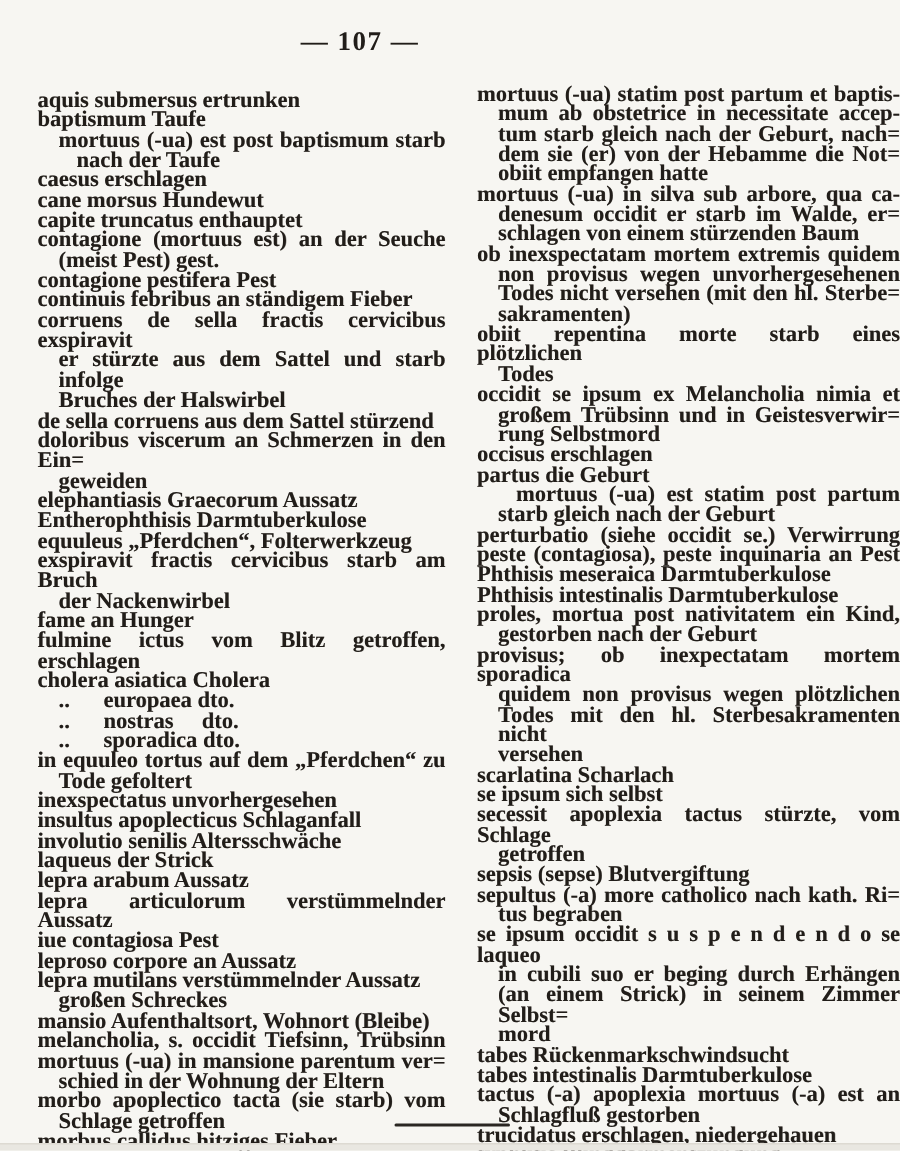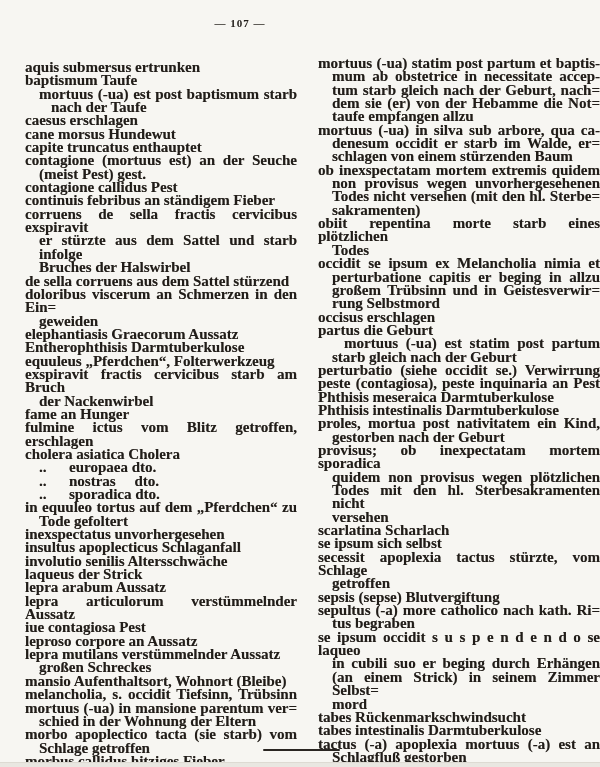--- a/index.html
+++ b/index.html
@@ -4,21 +4,21 @@
 <style>
   html,body{margin:0;padding:0;}
   body{
     width:600px;height:767px;position:relative;overflow:hidden;
     background:#f7f6f2;
     font-family:"Liberation Serif","DejaVu Serif",serif;
     color:#211d19;
   }
   .page-header{
     position:absolute;top:17px;left:0;width:480px;text-align:center;
-    font-size:11px;font-weight:700;letter-spacing:1px;
+    font-size:18px;font-weight:700;letter-spacing:1px;
   }
   .column{
     position:absolute;font-weight:700;font-size:15px;
     text-shadow:0.2px 0.2px 0.35px rgba(35,28,22,0.45);
   }
   #col-left{left:25px;top:61px;width:272px;}
   #col-right{left:318px;top:57px;width:282px;}
   .line{line-height:13.35px;min-height:13.35px;white-space:nowrap;}
   .line.j{white-space:normal;text-align:justify;text-align-last:justify;}
   .line.i1{padding-left:14px;}
@@ -40,21 +40,21 @@
 <div class="column" id="col-left">
     <div class="line i0">aquis submersus ertrunken</div>
     <div class="line i0">baptismum Taufe</div>
     <div class="line i1 j">mortuus (-ua) est post baptismum starb</div>
     <div class="line i2">nach der Taufe</div>
     <div class="line i0">caesus erschlagen</div>
     <div class="line i0">cane morsus Hundewut</div>
     <div class="line i0">capite truncatus enthauptet</div>
     <div class="line i0 j">contagione (mortuus est) an der Seuche</div>
     <div class="line i1">(meist Pest) gest.</div>
-    <div class="line i0">contagione callidus Pest</div>
+    <div class="line i0">contagione pestifera Pest</div>
     <div class="line i0">continuis febribus an ständigem Fieber</div>
     <div class="line i0 j">corruens de sella fractis cervicibus exspiravit</div>
     <div class="line i1 j">er stürzte aus dem Sattel und starb infolge</div>
     <div class="line i1">Bruches der Halswirbel</div>
     <div class="line i0">de sella corruens aus dem Sattel stürzend</div>
     <div class="line i0 j">doloribus viscerum an Schmerzen in den Ein=</div>
     <div class="line i1">geweiden</div>
     <div class="line i0">elephantiasis Graecorum Aussatz</div>
     <div class="line i0">Entherophthisis Darmtuberkulose</div>
     <div class="line i0">equuleus „Pferdchen“, Folterwerkzeug</div>
@@ -85,32 +85,31 @@
     <div class="line i0 j">morbo apoplectico tacta (sie starb) vom</div>
     <div class="line i1">Schlage getroffen</div>
     <div class="line i0">morbus callidus hitziges Fieber</div>
     <div class="line i0">morphea Aussatz</div>
   </div>
 <div class="column" id="col-right">
     <div class="line i0 j">mortuus (-ua) statim post partum et baptis-</div>
     <div class="line i1 j">mum ab obstetrice in necessitate accep-</div>
     <div class="line i1 j">tum starb gleich nach der Geburt, nach=</div>
     <div class="line i1 j">dem sie (er) von der Hebamme die Not=</div>
-    <div class="line i1">taufe empfangen allzu</div>
+    <div class="line i1">obiit empfangen hatte</div>
     <div class="line i0 j">mortuus (-ua) in silva sub arbore, qua ca-</div>
     <div class="line i1 j">denesum occidit er starb im Walde, er=</div>
     <div class="line i1">schlagen von einem stürzenden Baum</div>
     <div class="line i0 j">ob inexspectatam mortem extremis quidem</div>
     <div class="line i1 j">non provisus wegen unvorhergesehenen</div>
     <div class="line i1 j">Todes nicht versehen (mit den hl. Sterbe=</div>
     <div class="line i1">sakramenten)</div>
     <div class="line i0 j">obiit repentina morte starb eines plötzlichen</div>
     <div class="line i1">Todes</div>
     <div class="line i0 j">occidit se ipsum ex Melancholia nimia et</div>
-    <div class="line i1 j">perturbatione capitis er beging in allzu</div>
     <div class="line i1 j">großem Trübsinn und in Geistesverwir=</div>
     <div class="line i1">rung Selbstmord</div>
     <div class="line i0">occisus erschlagen</div>
     <div class="line i0">partus die Geburt</div>
     <div class="line i2 j">mortuus (-ua) est statim post partum</div>
     <div class="line i1">starb gleich nach der Geburt</div>
     <div class="line i0 j">perturbatio (siehe occidit se.) Verwirrung</div>
     <div class="line i0 j">peste (contagiosa), peste inquinaria an Pest</div>
     <div class="line i0">Phthisis meseraica Darmtuberkulose</div>
     <div class="line i0">Phthisis intestinalis Darmtuberkulose</div>

